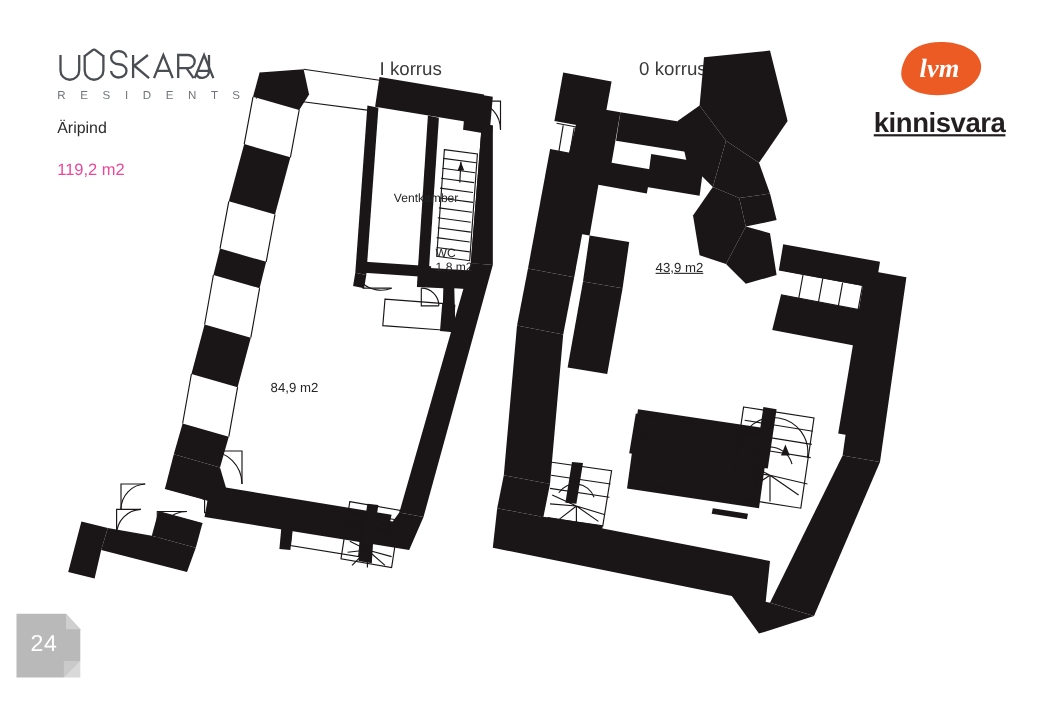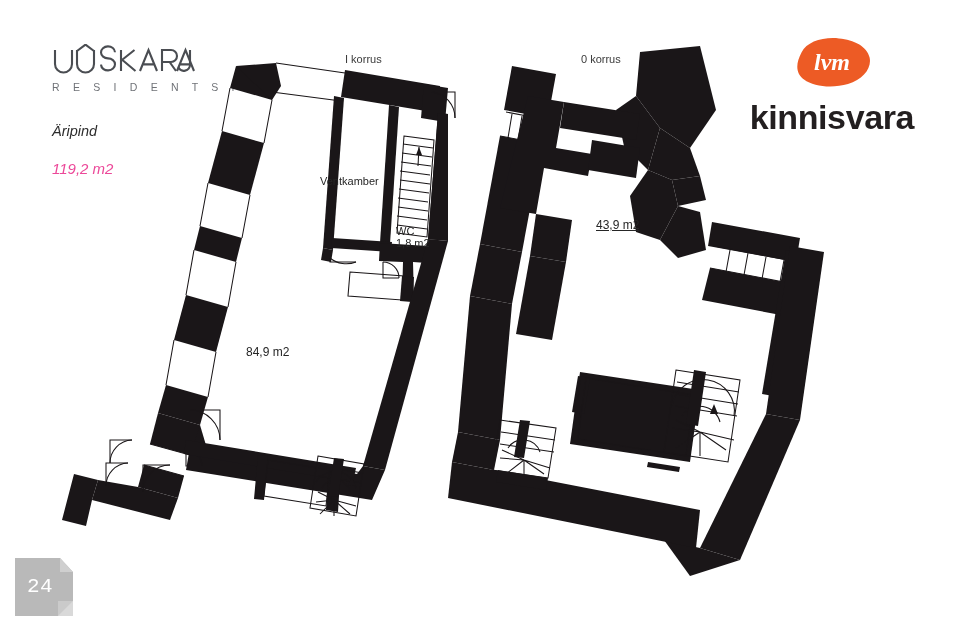--- a/index.html
+++ b/index.html
@@ -35,22 +35,21 @@
     margin-top: 3px;
     font-size: 10.5px;
     letter-spacing: 5.2px;
     color: #6f7277;
     font-family: "Liberation Sans", sans-serif;
     white-space: nowrap;
   }
   .unit-block {
     position: absolute;
     left: 52px;
-    top: 122px;
-    font-style: italic;
+    top: 108px;
   }
   .unit-title {
     font-size: 14.5px;
     color: #2c2c2c;
     line-height: 19px;
   }
   .unit-area {
     font-size: 15px;
     color: #ec4899;
     line-height: 19px;
@@ -67,32 +66,33 @@
     gap: 12px;
     flex-direction: column;
   }
   .lvm-blob {
     position: relative;
     width: 78px;
     height: 52px;
     display: block;
   }
   .lvm-word {
-    font-size: 34px;
+    font-size: 25px;
     font-weight: bold;
     color: #231f20;
     letter-spacing: -0.4px;
     font-family: "Liberation Sans", sans-serif;
     line-height: 1;
+    text-decoration: underline;
   }
 
   
   .floor-cap {
     position: absolute;
-    font-size: 11px;
+    font-size: 17px;
     color: #3a3a3a;
     white-space: nowrap;
   }
   .floor-cap.left { left: 345px; top: 53px; }
   .floor-cap.right { left: 581px; top: 53px; text-align: center; }
 
   
   #plan {
     position: absolute;
     left: 0;
@@ -124,21 +124,20 @@
     position: absolute;
     left: 0; top: 0;
     width: 52px;
     height: 58px;
     display: flex;
     align-items: center;
     justify-content: center;
     font-size: 21px;
     color: #ffffff;
     letter-spacing: 0.5px;
-    font-family: Liberation Mono, monospace;
   }
 </style>
 </head>
 <body>
 
 <div id="page">
 
   <div class="brand">
     <svg class="brand-logo" width="148" height="34" viewBox="0 0 148 34" aria-hidden="true">
       <g fill="none" stroke="#4a4d52" stroke-width="2.1" stroke-linecap="butt">
@@ -399,28 +398,28 @@
         <polygon class="w" points="520,420 530,421 524,458 514,457"></polygon>
       </g>
 
       <polygon class="w" points="648,462 680,467 679,472 647,467"></polygon>
       <polygon class="w" points="498,470 548,478 546,490 496,482"></polygon>
     </g>
   </svg>
 
   <div class="plabel big" style="left:246px; top:345px;">84,9 m2</div>
 
-  <div class="plabel" style="left:320px; top:175px;text-align:center;">Ventkamber</div>
+  <div class="plabel" style="left:358px; top:175px;text-align:center;">Ventkamber</div>
 
   <div class="plabel" style="left:396px; top:225px; text-align:left;">
     <span>WC</span>
     <span class="l2">1,8 m2</span>
   </div>
 
-  <div class="plabel big" style="left:596px; top:218px;text-decoration:underline;">43,9 m2</div>
+  <div class="plabel big" style="left:596px; top:236px;text-decoration:underline;">43,9 m2</div>
 
   <div class="page-badge">
     <svg width="60" height="60" viewBox="0 0 60 60" aria-hidden="true">
       <path d="M1,1 L46,1 L59,15 L59,44 L44,59 L1,59 Z" fill="#b9b9b9"></path>
       <path d="M46,1 L59,15 L46,15 Z" fill="#cfcfcf"></path>
       <path d="M44,59 L59,44 L59,59 Z" fill="#d9d9d9"></path>
       <path d="M44,44 L59,44 L44,59 Z" fill="#cacaca"></path>
     </svg>
     <div class="page-num">24</div>
   </div>

